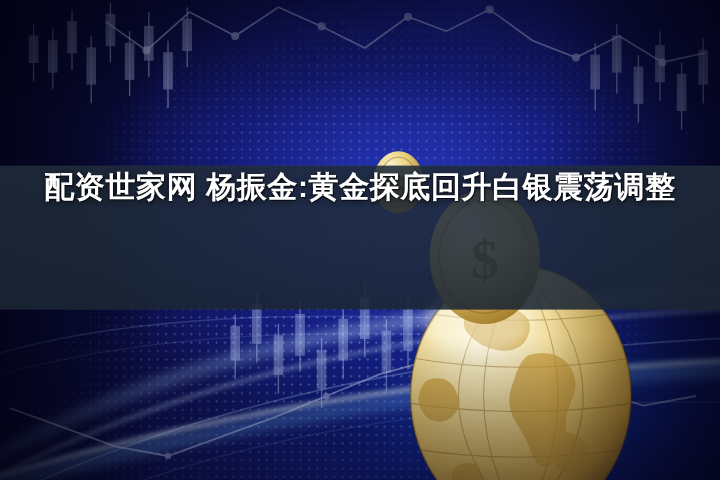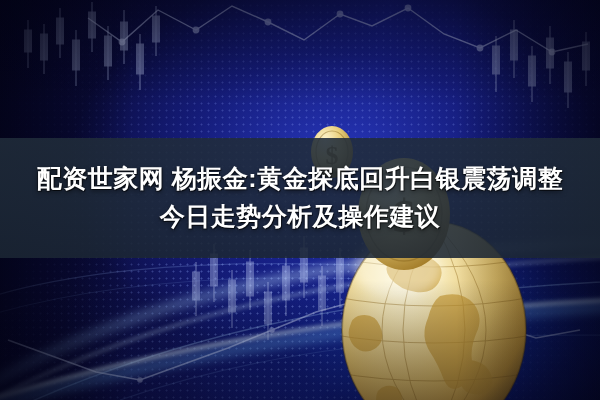--- a/index.html
+++ b/index.html
@@ -81,21 +81,20 @@
   .title-wrap {
     position: absolute;
     left: 0;
     right: 0;
     top: 138px;
     height: 120px;
     display: flex;
     flex-direction: column;
     align-items: center;
     justify-content: flex-start;
-    padding-top: 22px;
     box-sizing: border-box;
   }
 
   .title-line {
     color: #ffffff;
     font-weight: 700;
     font-size: 25px;
     line-height: 36px;
     letter-spacing: 0.5px;
     white-space: nowrap;
@@ -305,16 +304,15 @@
       <text x="332" y="164" text-anchor="middle" font-family="Liberation Serif, serif" font-size="26" font-weight="bold" fill="#8a6316" opacity="0.85">$</text>
     </g>
   </svg>
 
   <div class="layer bg-vignette"></div>
 
   <div class="title-band"></div>
 
   <div class="title-wrap">
     <div class="title-line l1">配资世家网 杨振金:黄金探底回升白银震荡调整</div>
-    <div class="title-line l2">今日走势分析及操作建议</div>
   </div>
 
 </div>
 
 </body></html>

